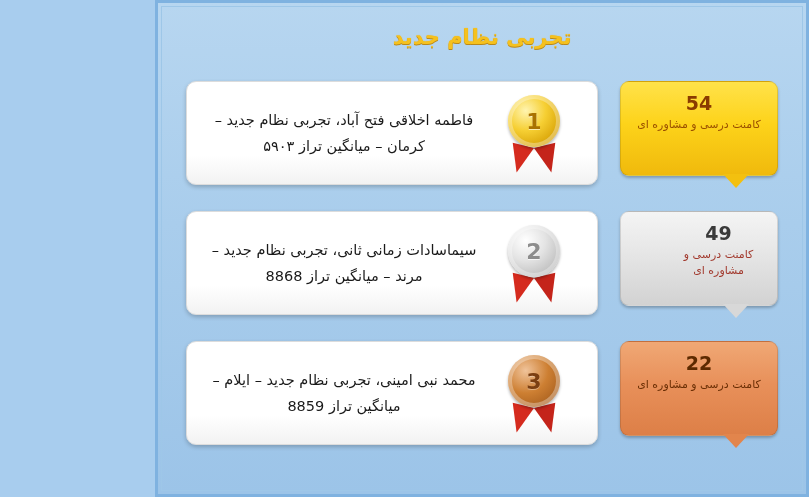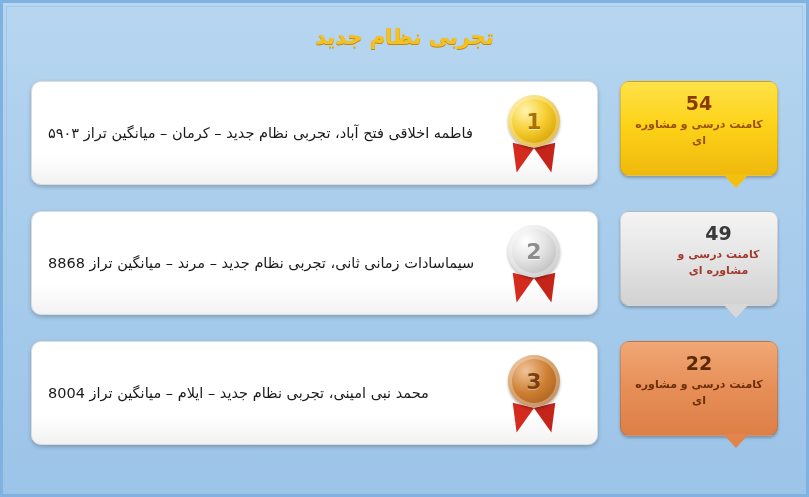--- a/index.html
+++ b/index.html
@@ -8,21 +8,21 @@
   }
   body {
     width: 809px;
     height: 497px;
     font-family: "DejaVu Sans", "Liberation Sans", sans-serif;
     background: #a8cdee;
     overflow: hidden;
   }
   .page {
     position: relative;
-    width: 809px;
+    width: 654px;
     height: 497px;
     box-sizing: border-box;
     background:
       linear-gradient(180deg, #b7d6f0 0%, #a9cdec 45%, #9cc4e8 100%);
     border: 3px solid #7fb2e0;
     overflow: hidden;
   }
   .page-inner-border {
     position: absolute;
     inset: 3px;
@@ -76,21 +76,21 @@
     border: 1px solid rgba(0,0,0,0.12);
   }
   .bubble .count {
     font-size: 19px;
     font-weight: bold;
     line-height: 22px;
     margin-bottom: 3px;
   }
   .bubble .label {
     font-size: 11px;
-    font-weight: bold;
+    font-weight: normal;
     line-height: 16px;
   }
   .bubble .tail {
     position: absolute;
     bottom: -13px;
     right: 28px;
     width: 0;
     height: 0;
     border-left: 13px solid transparent;
     border-right: 13px solid transparent;
@@ -131,21 +131,21 @@
     flex-direction: row;
     align-items: center;
     box-sizing: border-box;
     padding: 6px 18px 6px 10px;
   }
   .card .desc {
     flex: 1 1 auto;
     font-size: 14.5px;
     color: #1a1a1a;
     line-height: 26px;
-    text-align: left;
+    text-align: center;
     padding: 0 6px;
   }
   .medal {
     position: relative;
     flex: 0 0 86px;
     height: 88px;
     margin-right: 2px;
   }
   
   .ribbon {
@@ -252,18 +252,18 @@
           <div class="label">کامنت درسی و مشاوره ای</div>
           <div class="tail"></div>
         </div>
       </div>
       <div class="card">
         <div class="medal">
           <div class="ribbon left"></div>
           <div class="ribbon right"></div>
           <div class="disc bronze">3</div>
         </div>
-        <div class="desc">محمد نبی امینی، تجربی نظام جدید –  ایلام – میانگین تراز 8004</div>
+        <div class="desc">محمد نبی امینی، تجربی نظام جدید –  ایلام – میانگین تراز 8859</div>
       </div>
     </div>
 
   </div>
 </div>
 
 </body></html>

